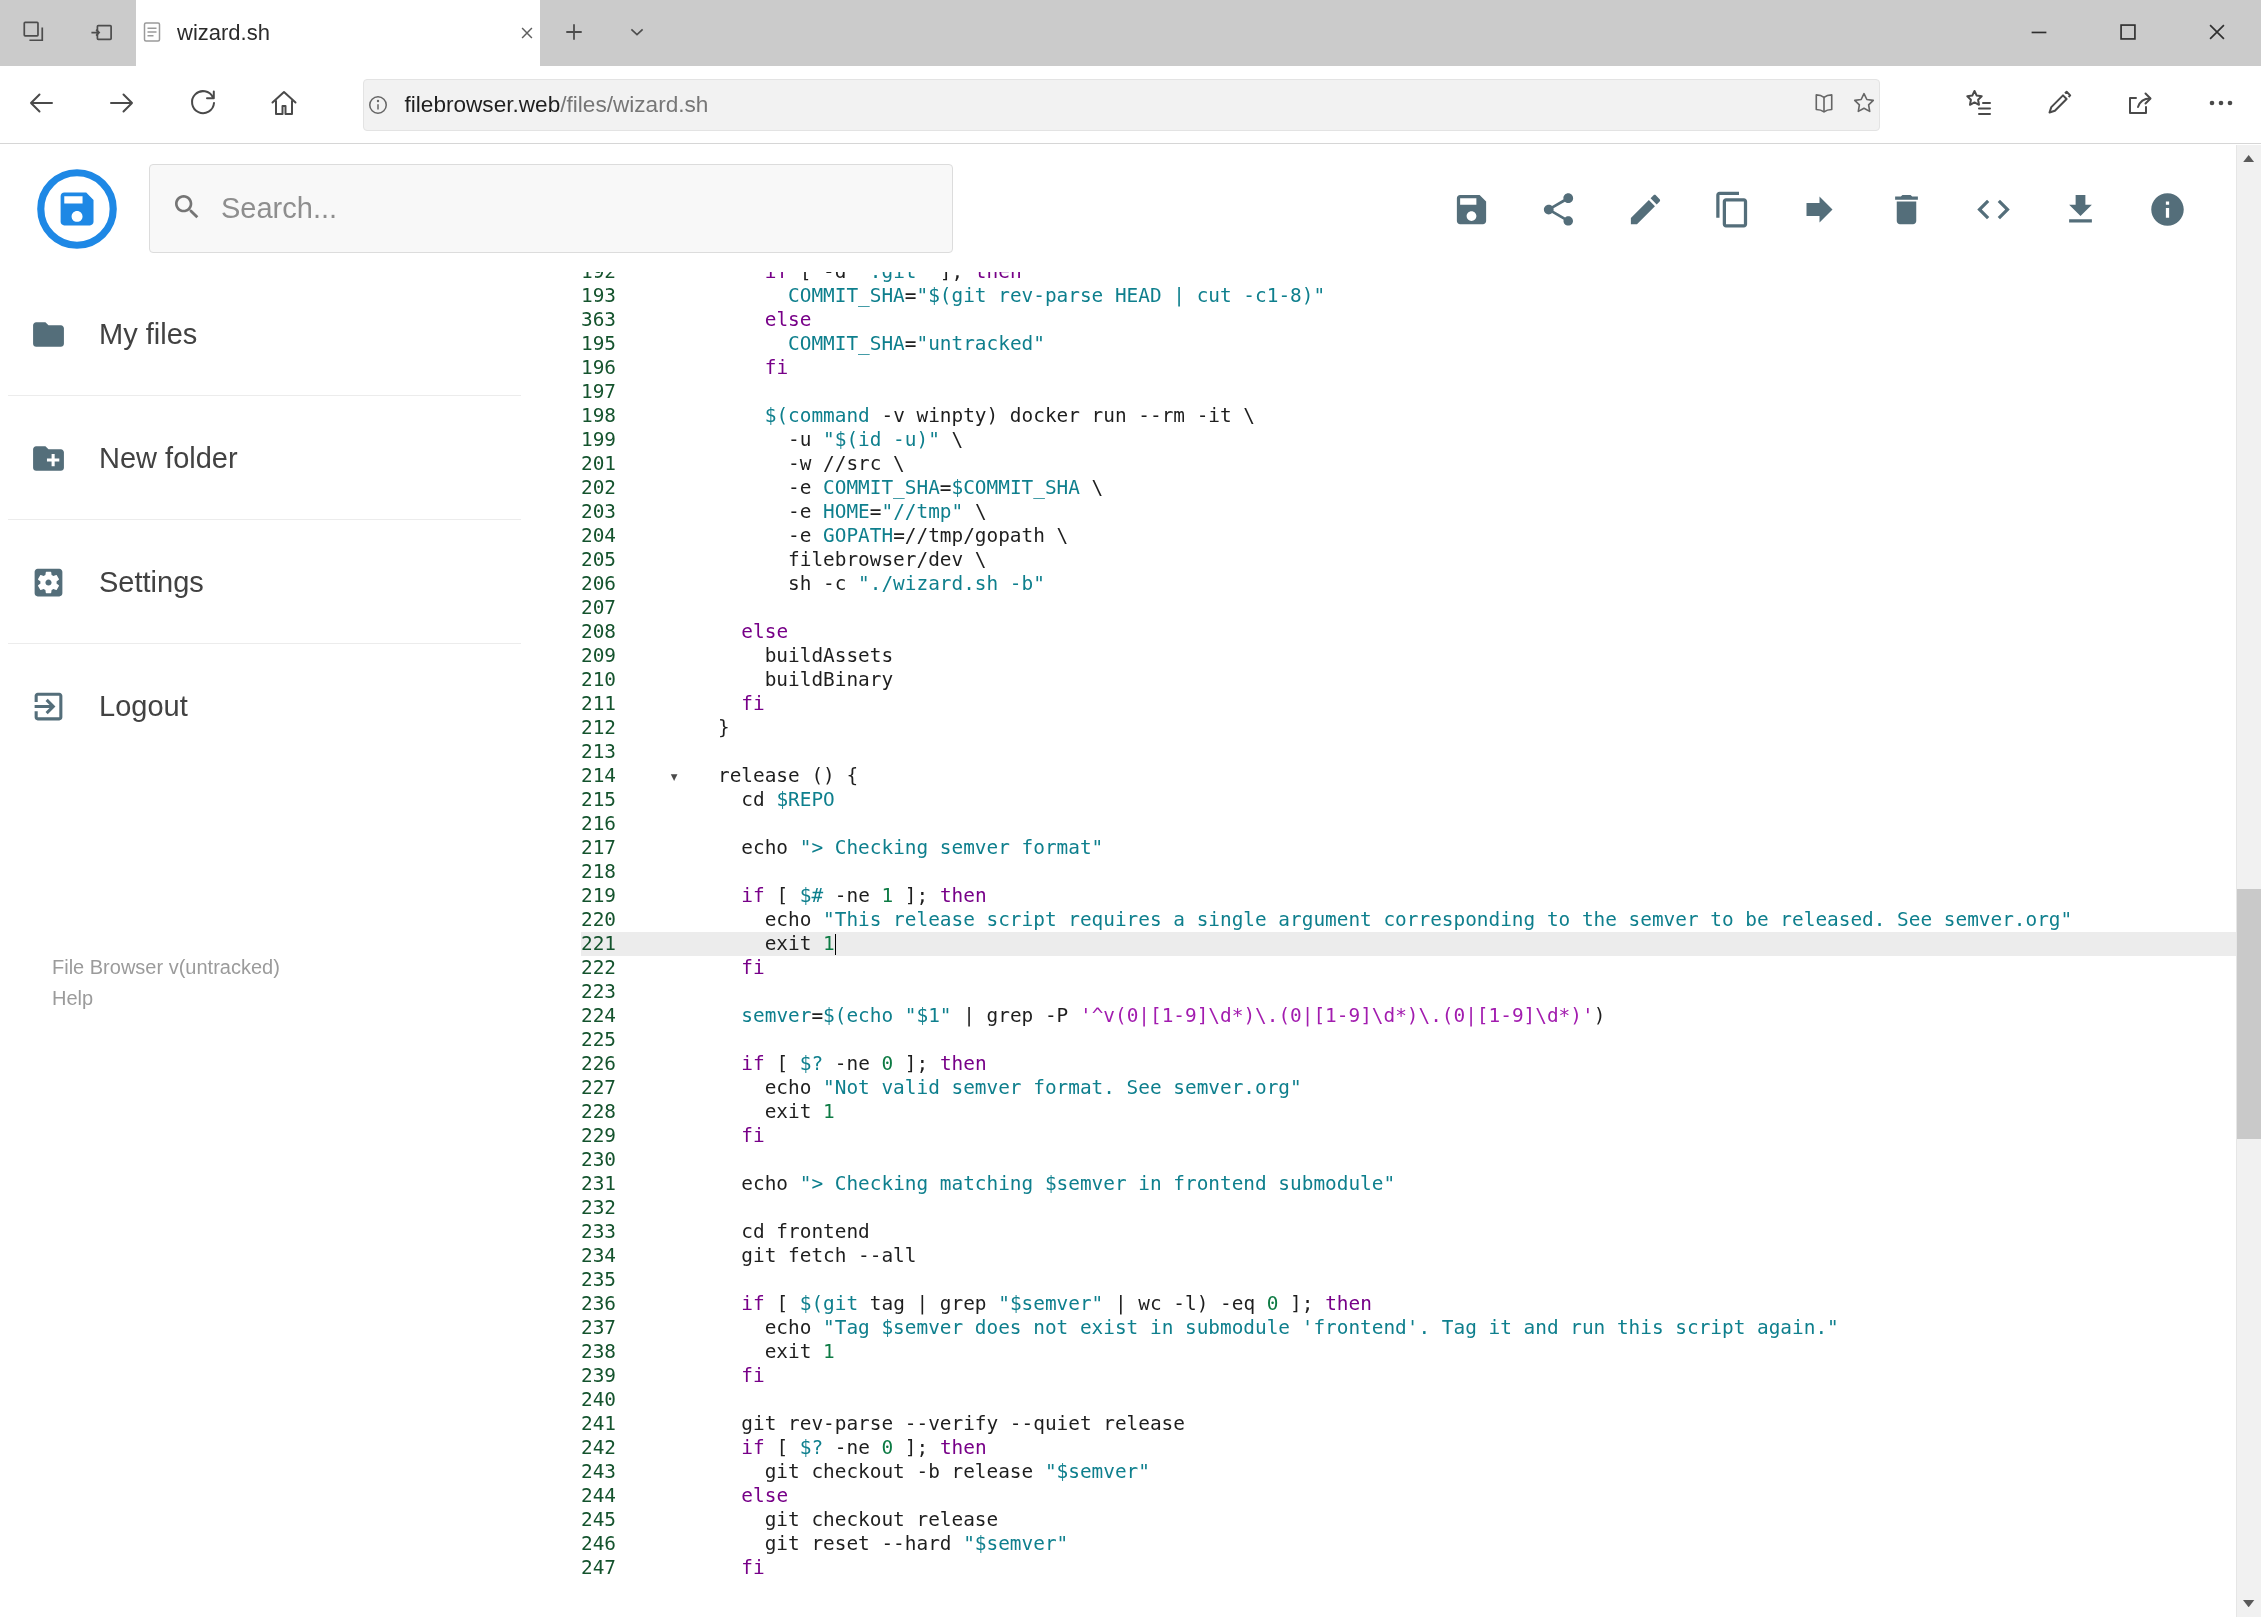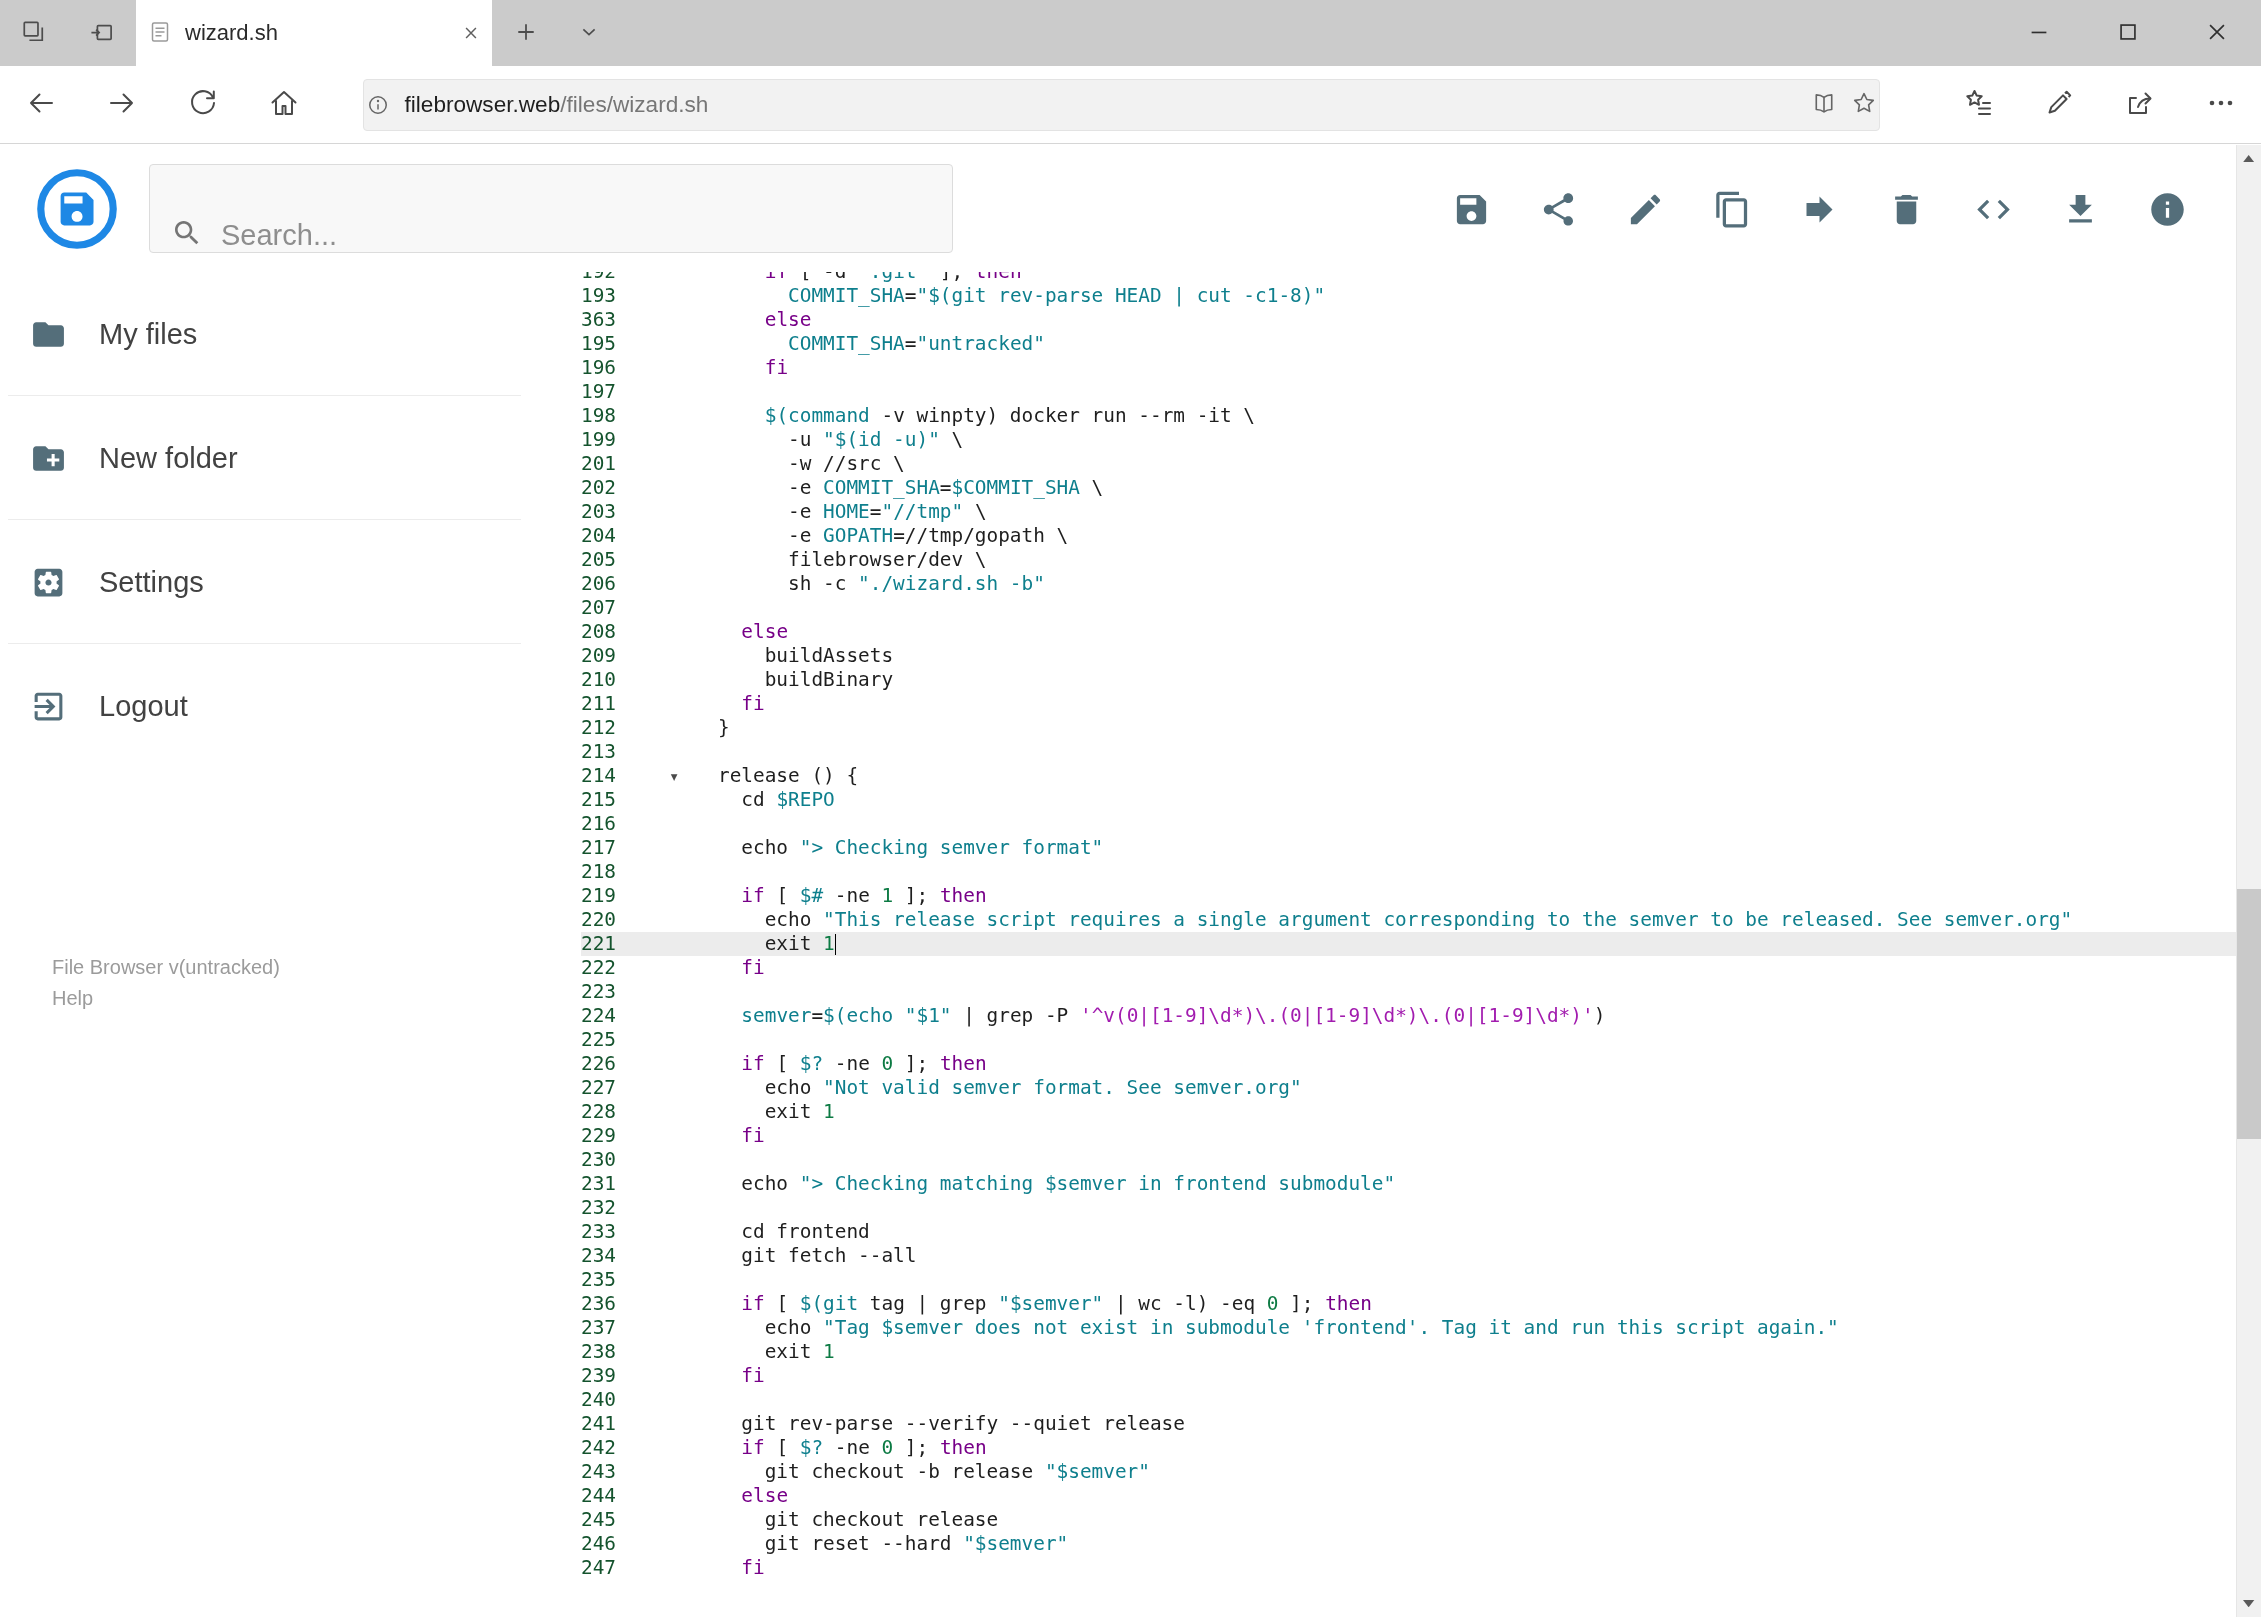--- a/index.html
+++ b/index.html
@@ -3,40 +3,40 @@
 <meta charset="utf-8">
 <style>
 *{box-sizing:border-box;margin:0;padding:0}
 html,body{width:2261px;height:1617px;overflow:hidden}
 body{font-family:"Liberation Sans",sans-serif;background:#fff}
 .screen{position:relative;width:2261px;height:1617px;overflow:hidden}
 
 
 .tabstrip{position:absolute;left:0;top:0;right:0;height:66px;background:#cbcbcb;display:flex;align-items:stretch}
 .ts-btn{width:68px;display:grid;place-items:center;color:#4d4d4d;cursor:pointer}
-.tab{width:356px;background:#fff;display:flex;align-items:center;padding:0 12px;gap:13px}
+.tab{width:404px;background:#fff;display:flex;align-items:center;padding:0 4px;gap:13px}
 .tab-title{flex:1;font-size:22px;color:#2b2b2b;white-space:nowrap;overflow:hidden}
 .tab-close{color:#5f5f5f;display:grid;place-items:center;cursor:pointer}
 .winbtns{margin-left:auto;display:flex}
 .winbtn{width:89px;display:grid;place-items:center;color:#2f2f2f;cursor:pointer}
 
 
 .navbar{position:absolute;left:0;top:66px;right:0;height:78px;background:#fff;border-bottom:0.8px solid #d6d6d6;display:flex;align-items:center}
 .nav-btn{width:81px;height:100%;display:grid;place-items:center;color:#4a4a4a;cursor:pointer}
 .addressbar{flex:1;height:52px;margin:0 57px 0 39px;background:#f2f2f2;border:0.8px solid #e3e3e3;border-radius:4px;display:flex;align-items:center;padding:0 2px;gap:14.5px}
 .ab-ic{color:#666;display:grid;place-items:center;cursor:pointer}
 .url{font-size:22.6px;white-space:nowrap}
 .url .domain{color:#1f1f1f}
 .url .path{color:#767676}
 .ab-spacer{flex:1}
 
 
 .appheader{position:absolute;left:0;top:145px;right:0;height:128px;background:#fff;box-shadow:0 0.8px 0 #e8e8e8}
 .logo{position:absolute;left:36px;top:22.6px;width:82px;height:82px;color:var(--brand-blue,#1e88e5)}
-.search{position:absolute;left:149px;top:19.4px;width:804px;height:89px;background:#f8f8f8;border:0.8px solid #dcdcdc;border-radius:4px;display:flex;align-items:flex-end;padding:0 8px 0 21px;gap:18px}
+.search{position:absolute;left:149px;top:19.4px;width:804px;height:89px;background:#f8f8f8;border:0.8px solid #dcdcdc;border-radius:4px;display:flex;align-items:center;padding:0 8px 0 21px;gap:18px}
 .search input{flex:1;border:none;outline:none;background:transparent;font-size:29px;font-family:inherit;color:#333;min-width:0}
 .search input::placeholder{color:#8e8e8e;opacity:1}
 .toolbar{position:absolute;right:74px;top:0;height:100%;display:flex;align-items:center;gap:48px;color:var(--icon-gray,#546e7a)}
 .tb-btn{width:39px;height:39px;cursor:pointer}
 
 
 .sidebar{position:absolute;left:0;top:272px;width:581px;bottom:0;background:#fff}
 .sb-item{height:124px;display:flex;align-items:center;padding-left:30px;gap:32px;position:relative;cursor:pointer}
 .sb-item .si{width:37px;height:37px;color:var(--icon-gray,#546e7a);flex:none}
 .sb-item .lbl{font-size:29px;color:#424242}

